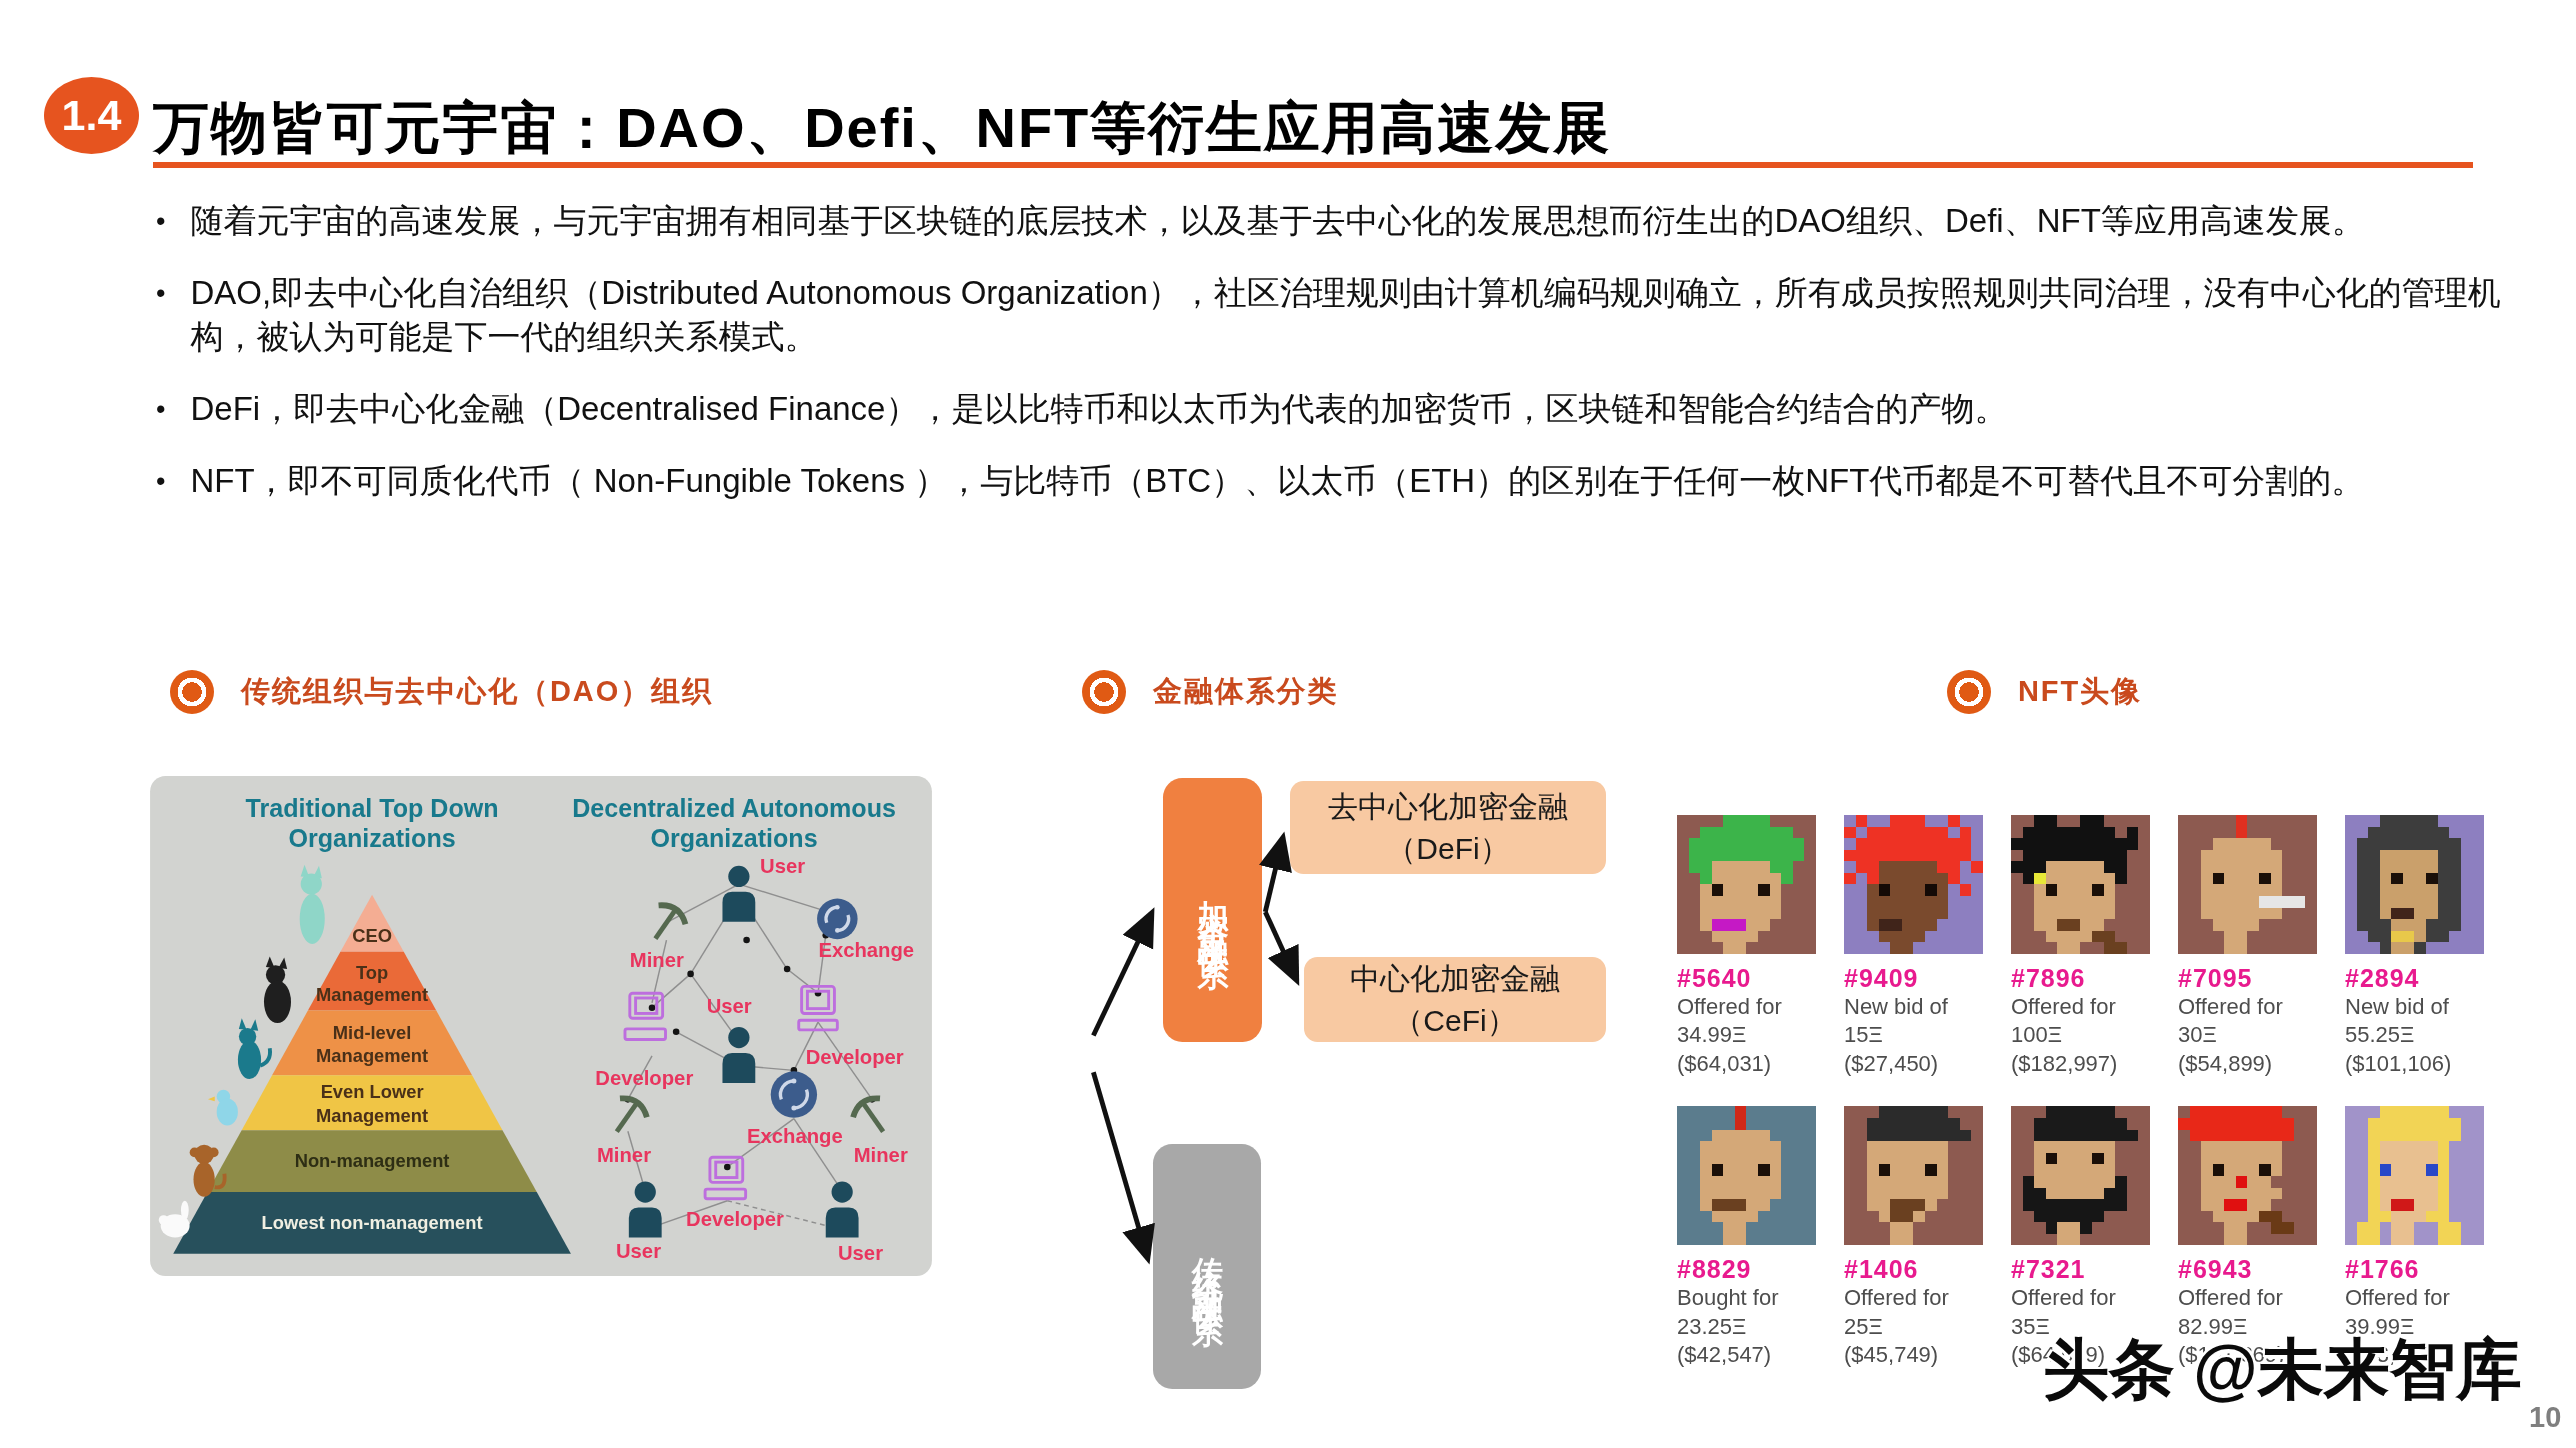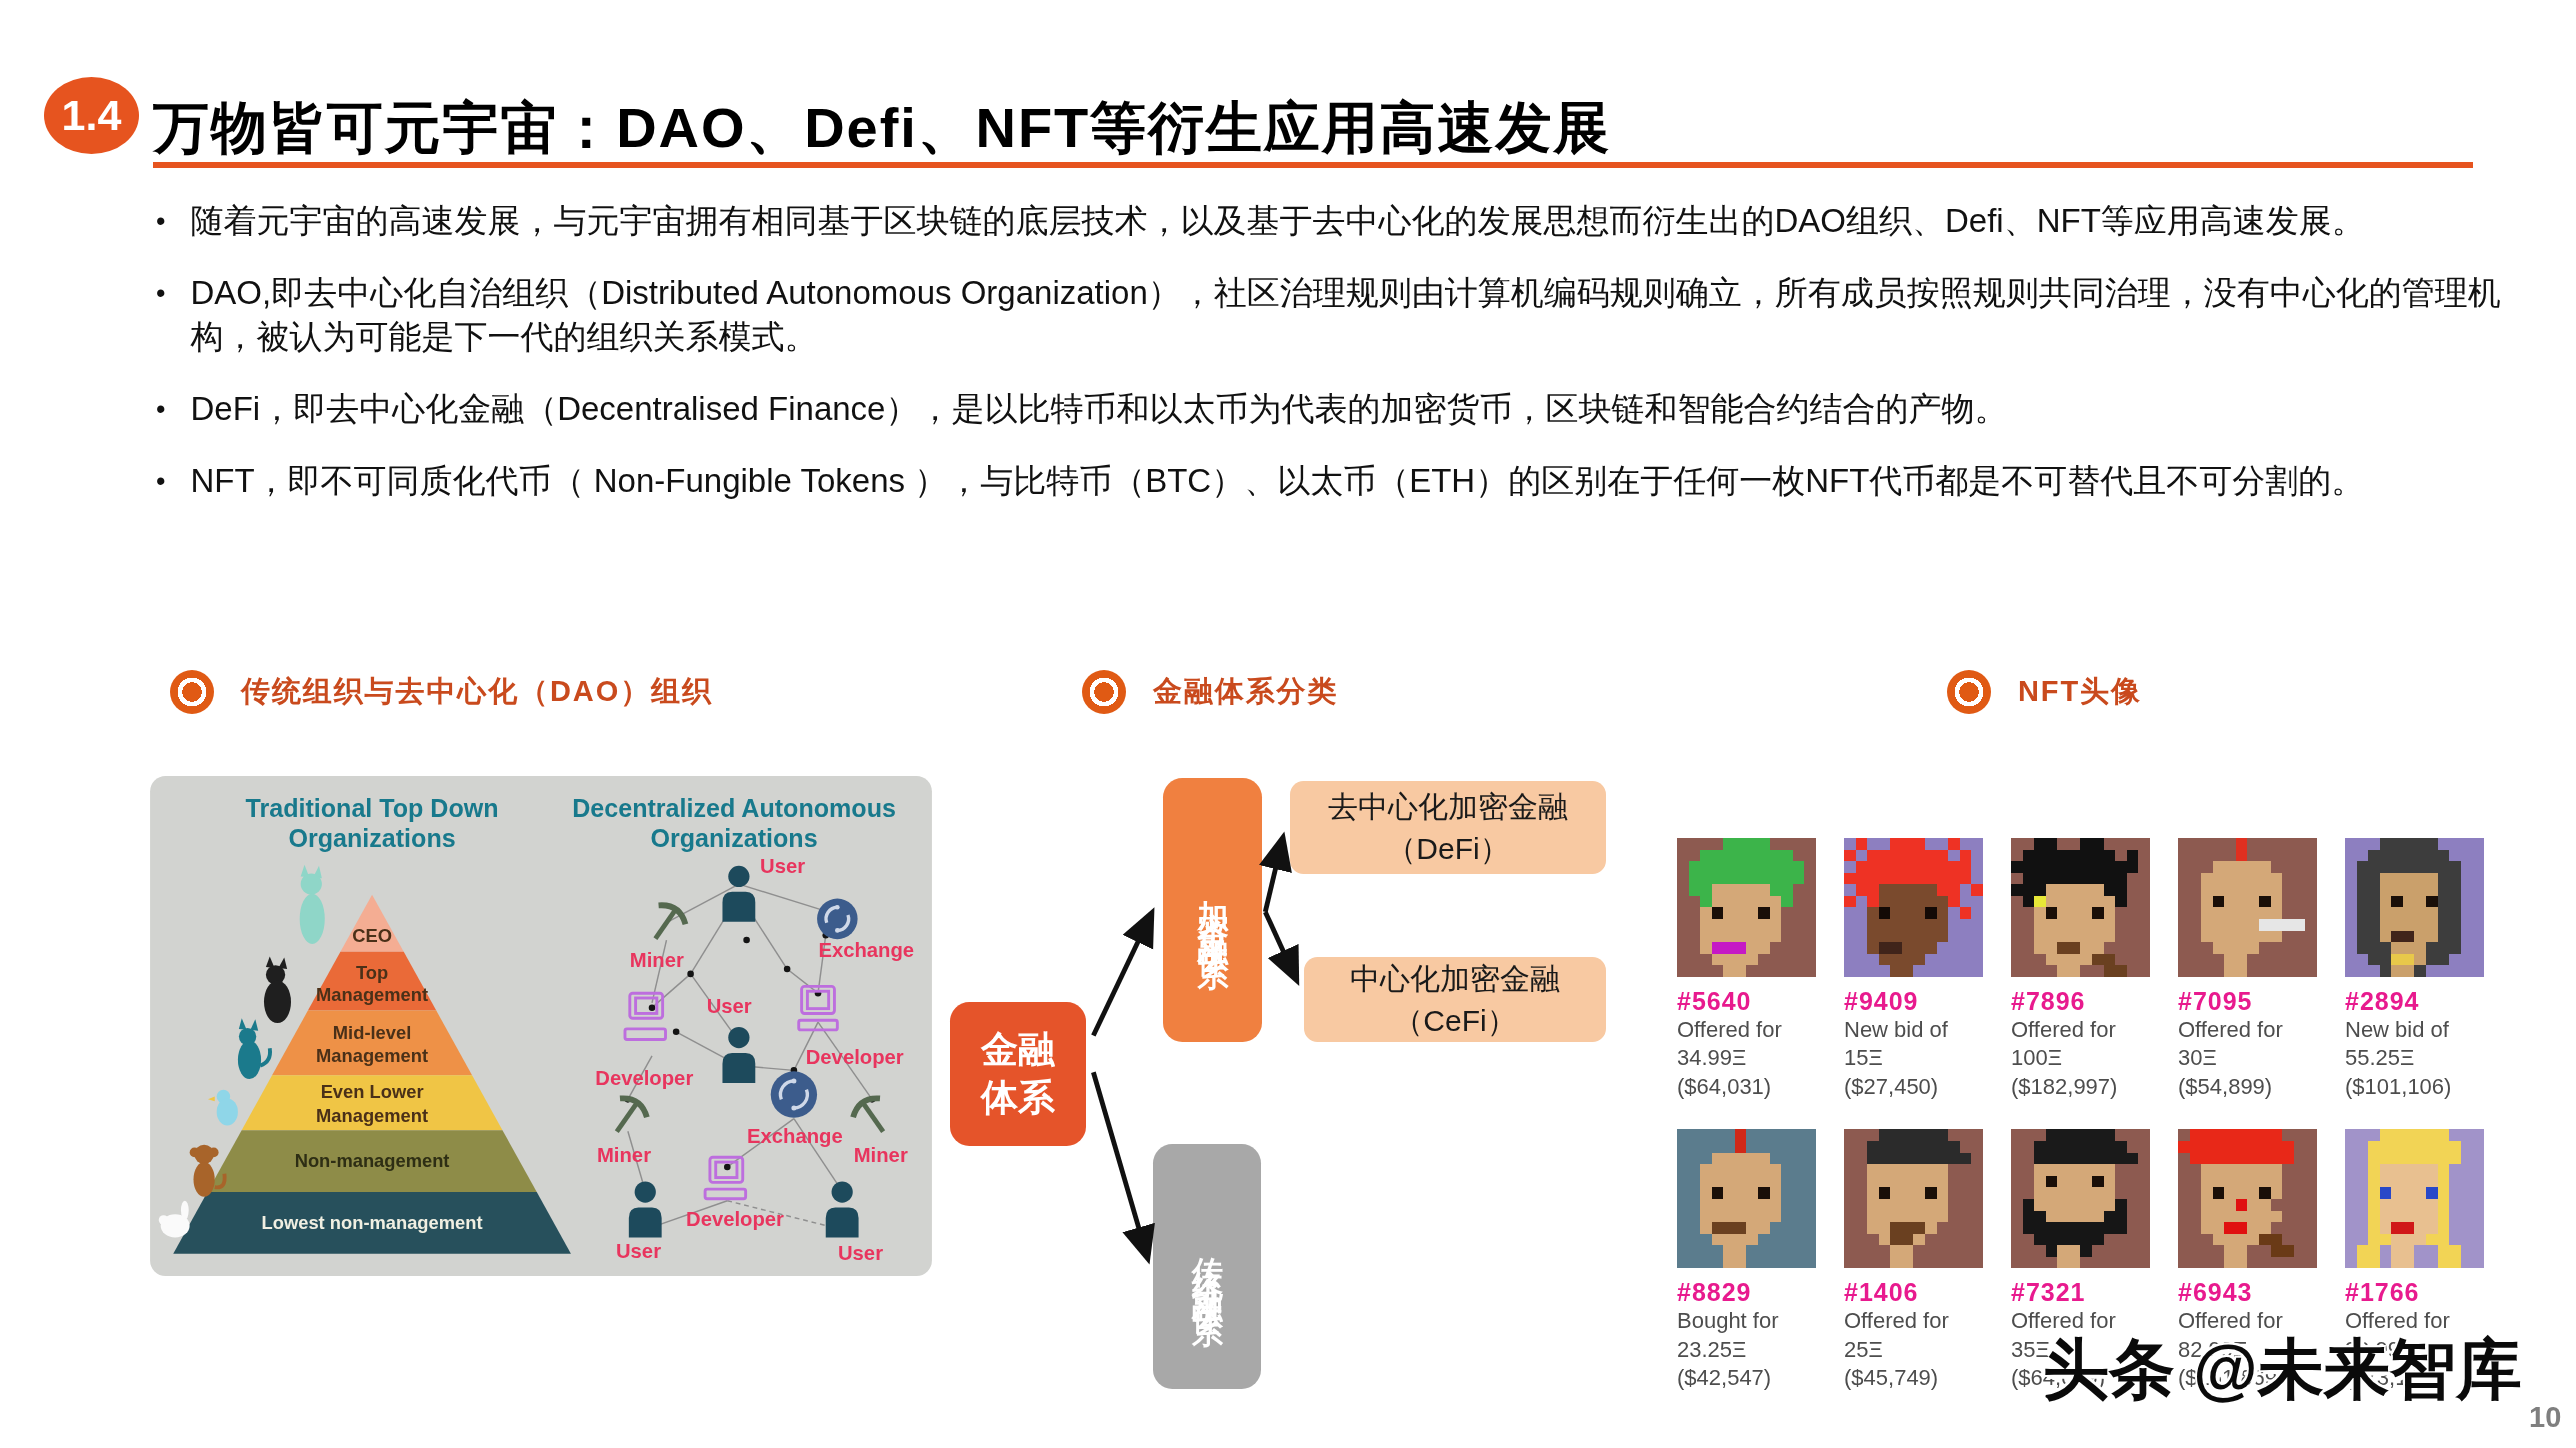--- a/index.html
+++ b/index.html
@@ -44,21 +44,21 @@
   .fc-crypto{left:1163px;top:778px;width:99px;height:264px;background:#f08040;}
   .fc-trad{left:1153px;top:1144px;width:108px;height:245px;background:#a8a8a8;}
   .fc-vert span{writing-mode:vertical-rl;letter-spacing:11.6px;font-size:31px;}
   .fc-leaf{position:absolute;background:#f8c9a2;border-radius:13.5px;color:#1a1a1a;font-size:30px;line-height:1.4;
            display:flex;flex-direction:column;align-items:center;justify-content:center;text-align:center;}
   .fc-defi{left:1290px;top:781px;width:316px;height:93px;}
   .fc-cefi{left:1304px;top:957px;width:302px;height:85px;}
   .arrows{position:absolute;left:0;top:0;width:2576px;height:1449px;pointer-events:none;}
 
   
-  .nft-grid{position:absolute;left:1677px;top:838px;display:grid;grid-template-columns:repeat(5,139px);column-gap:27px;row-gap:17.4px;gap:28px;}
+  .nft-grid{position:absolute;left:1677px;top:815px;display:grid;grid-template-columns:repeat(5,139px);column-gap:27px;row-gap:17.4px;gap:28px;}
   .punk-card{width:139px;}
   .punk-img{width:139px;height:139px;display:grid;grid-template-columns:repeat(12,1fr);grid-template-rows:repeat(12,1fr);}
   .punk-id{margin-top:9.7px;font-size:25px;font-weight:bold;color:#e81a8e;letter-spacing:1px;}
   .punk-line{font-size:22px;color:#4d4d4d;line-height:1.3;}
 
   
   .source{position:absolute;left:155px;top:1370px;font-size:26px;color:#3a3a3a;letter-spacing:3.9px;}
   .watermark{position:absolute;left:2043px;top:1325px;font-size:66px;font-weight:bold;color:#0a0a0a;white-space:nowrap;
              text-shadow:3.9px 3.9px 0 #ffffff,-1.9px -1.9px 0 #ffffff,1.9px -1.9px 0 #ffffff,-1.9px 1.9px 0 #ffffff;}
   .page-num{position:absolute;left:2529px;top:1401px;font-size:29px;font-weight:bold;color:#7f7f7f;}
@@ -277,24 +277,20 @@
       <text class="net-label" x="730" y="298">Developer</text>
       <text class="net-label" x="668" y="380">Exchange</text>
       <text class="net-label" x="491" y="400">Miner</text>
       <text class="net-label" x="757" y="400">Miner</text>
       <text class="net-label" x="506" y="499">User</text>
       <text class="net-label" x="606" y="466">Developer</text>
       <text class="net-label" x="736" y="501">User</text>
     </g>
   </svg>
 
-  <div class="fc-box fc-root">
-    <span>金融</span>
-    <span>体系</span>
-  </div>
   <div class="fc-box fc-crypto fc-vert">
     <span>加密金融体系</span>
   </div>
   <div class="fc-leaf fc-defi">
     <span>去中心化加密金融</span>
     <span>（DeFi）</span>
   </div>
   <div class="fc-leaf fc-cefi">
     <span>中心化加密金融</span>
     <span>（CeFi）</span>

